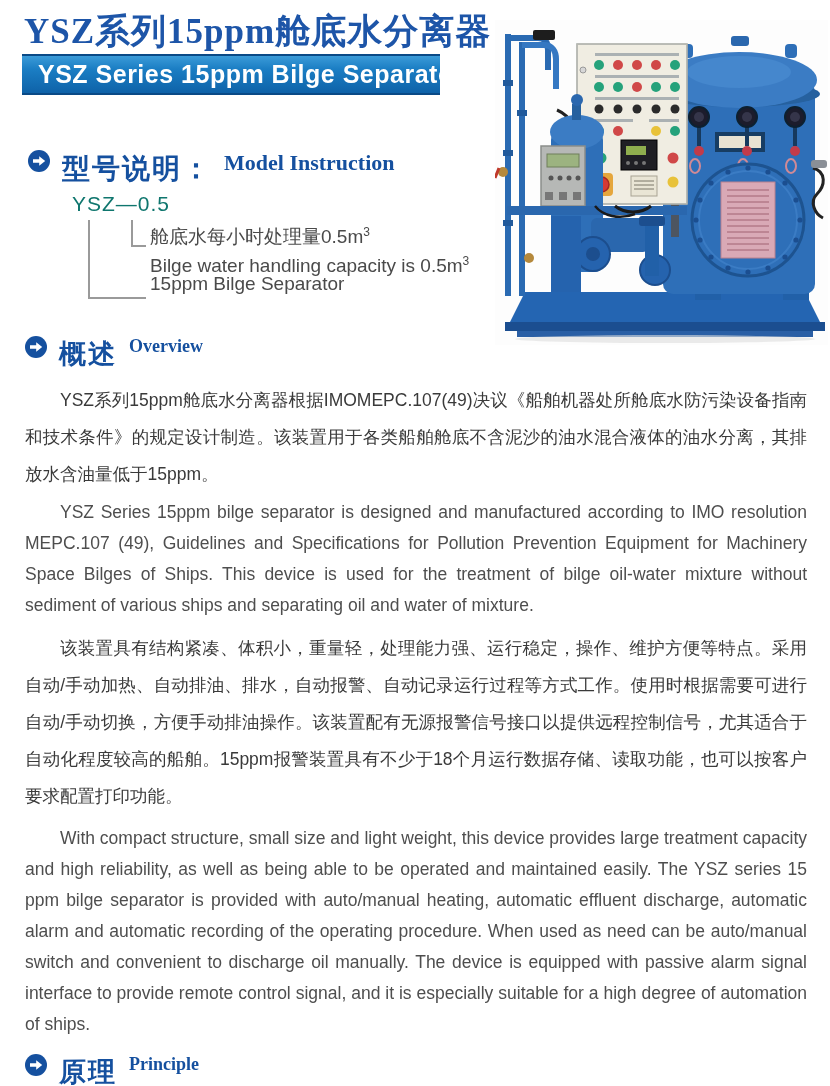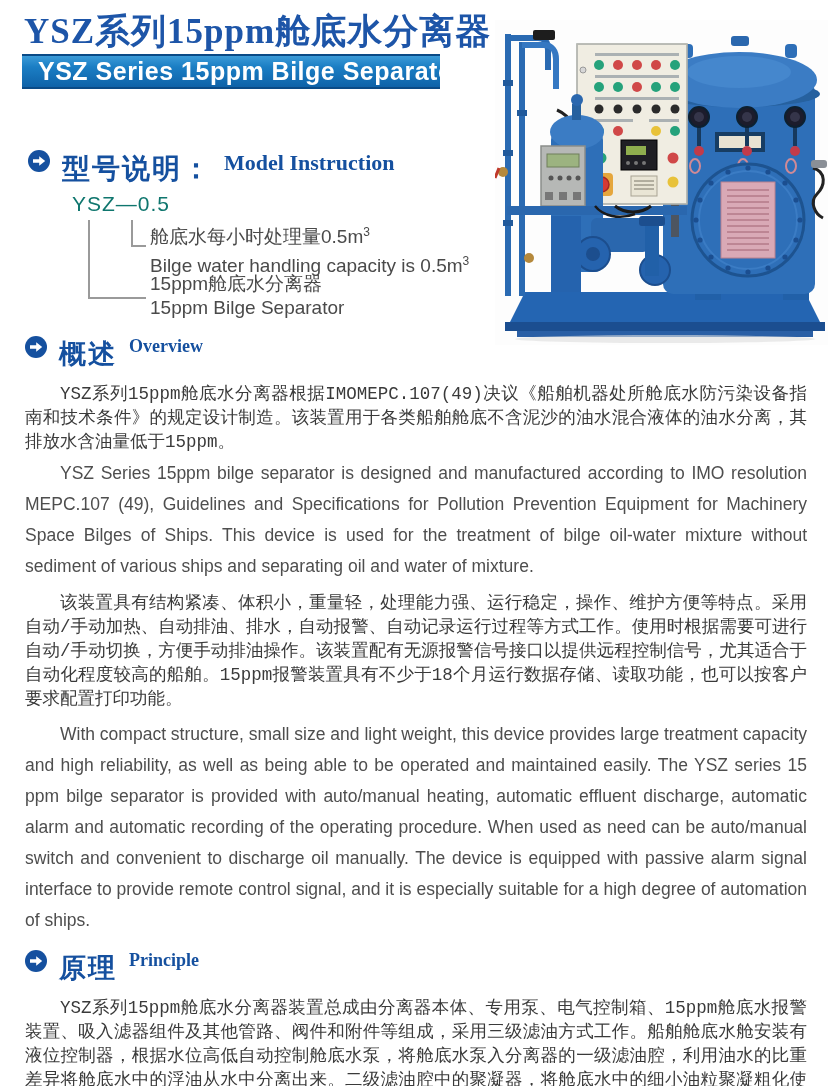--- a/index.html
+++ b/index.html
@@ -7,21 +7,21 @@
   .page{position:relative;width:830px;height:1086px;background:#ffffff;overflow:hidden;margin:0 auto;}
 
   
   .title-cn{
     position:absolute;left:24px;top:8px;
     font-family:"Liberation Serif","DejaVu Serif",serif;
     font-weight:bold;font-size:35px;letter-spacing:1px;
     color:#1d55a8;white-space:nowrap;
   }
   .banner{
-    position:absolute;left:22px;top:54px;width:418px;height:35px;
+    position:absolute;left:22px;top:54px;width:418px;height:41px;
     background:linear-gradient(180deg,#3b9bd8 0%,#1b7ec4 35%,#0e62a8 100%);
     border-top:2px solid #0a4a86;border-bottom:2px solid #0a4a86;
     box-sizing:border-box;
     display:flex;align-items:center;
   }
   .banner span{
     color:#ffffff;font-weight:bold;font-size:25px;letter-spacing:0.5px;
     padding-left:16px;white-space:nowrap;
   }
 
@@ -58,21 +58,21 @@
   .dexpl sup{font-size:12px;}
 
   
   .photo{position:absolute;left:495px;top:20px;width:333px;height:325px;background:#fdfdfd;}
 
   
   .content{position:absolute;left:25px;top:336px;width:782px;}
   .para{
     text-align:justify;text-indent:2em;margin:0;
   }
-  .para.cn{font-size:17.5px;line-height:24px;color:#3a3a3a;font-family:Liberation Mono, monospace;}
+  .para.cn{font-size:17.5px;line-height:37px;color:#3a3a3a;}
   .para.en{font-size:17.5px;line-height:31px;color:#4e4e4e;}
   .mt8{margin-top:8px;} .mt4{margin-top:4px;} .mt24{margin-top:9px;}
   .head-gap{margin-top:14px;margin-bottom:10px;}
 </style>
 </head>
 <body>
 
 <div class="page">
 
   <div class="title-cn">YSZ系列15ppm舱底水分离器</div>
@@ -297,21 +297,20 @@
     <div class="model-code">YSZ—0.5</div>
     <div class="dline v1"></div>
     <div class="dline h1"></div>
     <div class="dline v2"></div>
     <div class="dline h2"></div>
     <div class="dexpl first">
       <div><span>舱底水每小时处理量0.5m</span><sup>3</sup></div>
       <div><span>Bilge water handling capacity is 0.5m</span><sup>3</sup></div>
     </div>
     <div class="dexpl second">
-      <div>15ppm舱底水分离器</div>
       <div>15ppm Bilge Separator</div>
     </div>
   </div>
 
   <div class="content">
 
     <div class="sec-head" style="margin-bottom:10px;">
       <svg class="bullet" viewBox="0 0 22 22">
         <circle cx="11" cy="11" r="11" fill="#15509f"></circle>
         <path d="M5 9.2 h6.2 V6.2 L17.2 11 L11.2 15.8 V12.8 H5 Z" fill="#ffffff"></path>

